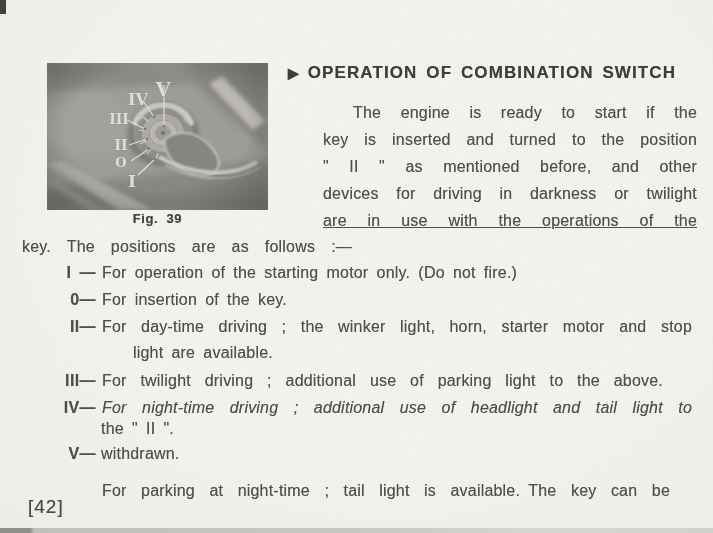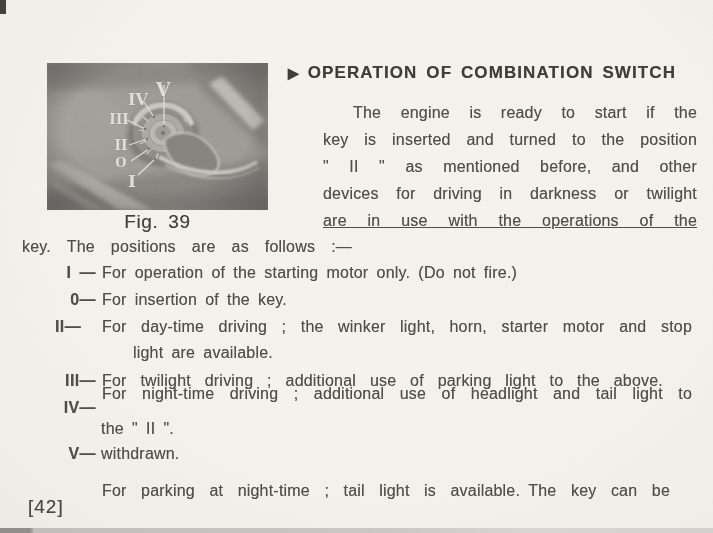--- a/index.html
+++ b/index.html
@@ -25,21 +25,21 @@
   #section-title-row {
     position:absolute; left:288px; top:63px;
     display:flex; align-items:center;
     color:#3a3a34; font-weight:700; font-size:17px;
     letter-spacing:1.1px; word-spacing:3px;
     text-shadow:0 0 0.5px rgba(58,58,52,0.6);
   }
   #section-title-row .marker { font-size:14px; margin-right:9px; letter-spacing:0; }
   #fig-caption {
     position:absolute; left:47px; top:211px; width:221px;
-    text-align:center; color:#3e3e39; font-weight:400; font-size:19px;
+    text-align:center; color:#3e3e39; font-weight:700; font-size:13px;
     letter-spacing:0.6px; word-spacing:4px;
     text-shadow:0 0 0.5px rgba(62,62,57,0.6);
   }
   #photo-wrap {
     position:absolute; left:47px; top:63px; width:221px; height:147px;
     box-shadow: inset 0 0 10px rgba(30,30,28,0.5);
   }
   #footer-pagenum {
     position:absolute; left:28px; top:496px;
     color:#45443f; font-size:19px; letter-spacing:1px;
@@ -159,29 +159,29 @@
   <div class="txt j" style="left:323px; top:184px; width:374px;">devices for driving in darkness or twilight</div>
   <div class="txt j" style="left:323px; top:211px; width:374px;text-decoration:underline;">are in use with the operations of the</div>
   <div class="txt j" style="left:22px; top:237px; width:330px;">key. The positions are as follows :—</div>
 
   <div class="txt num" style="left:40px; width:56px; top:263px;">I —</div>
   <div class="txt" style="left:102px; top:263px;">For operation of the starting motor only. (Do not fire.)</div>
 
   <div class="txt num" style="left:40px; width:56px; top:290px;">0—</div>
   <div class="txt" style="left:102px; top:290px;">For insertion of the key.</div>
 
-  <div class="txt num" style="left:40px; width:56px; top:317px;text-align:center;">II—</div>
+  <div class="txt num" style="left:40px; width:56px; top:317px;">II—</div>
   <div class="txt j" style="left:102px; top:317px; width:590px;">For day-time driving ; the winker light, horn, starter motor and stop</div>
   <div class="txt" style="left:101px; top:343px;margin-left:32px;">light are available.</div>
 
   <div class="txt num" style="left:40px; width:56px; top:371px;">III—</div>
   <div class="txt j" style="left:102px; top:371px; width:561px;">For twilight driving ; additional use of parking light to the above.</div>
 
   <div class="txt num" style="left:40px; width:56px; top:398px;">IV—</div>
-  <div class="txt j" style="left:102px; top:384px; width:590px;">For night-time driving ; additional use of headlight and tail light to</div>
+  <div class="txt j" style="left:102px; top:398px; width:590px;font-style:italic;">For night-time driving ; additional use of headlight and tail light to</div>
   <div class="txt" style="left:101px; top:419px;">the " II ".</div>
 
   <div class="txt num" style="left:40px; width:56px; top:444px;">V—</div>
   <div class="txt j" style="left:102px; top:444px; width:568px;margin-top:37px;">For parking at night-time ; tail light is available. The key can be</div>
   <div class="txt" style="left:101px; top:444px;">withdrawn.</div>
 
   <div id="footer-pagenum">[42]</div>
 
   <div id="corner-artifact"></div>
   <div id="bottom-scan-edge"></div>

